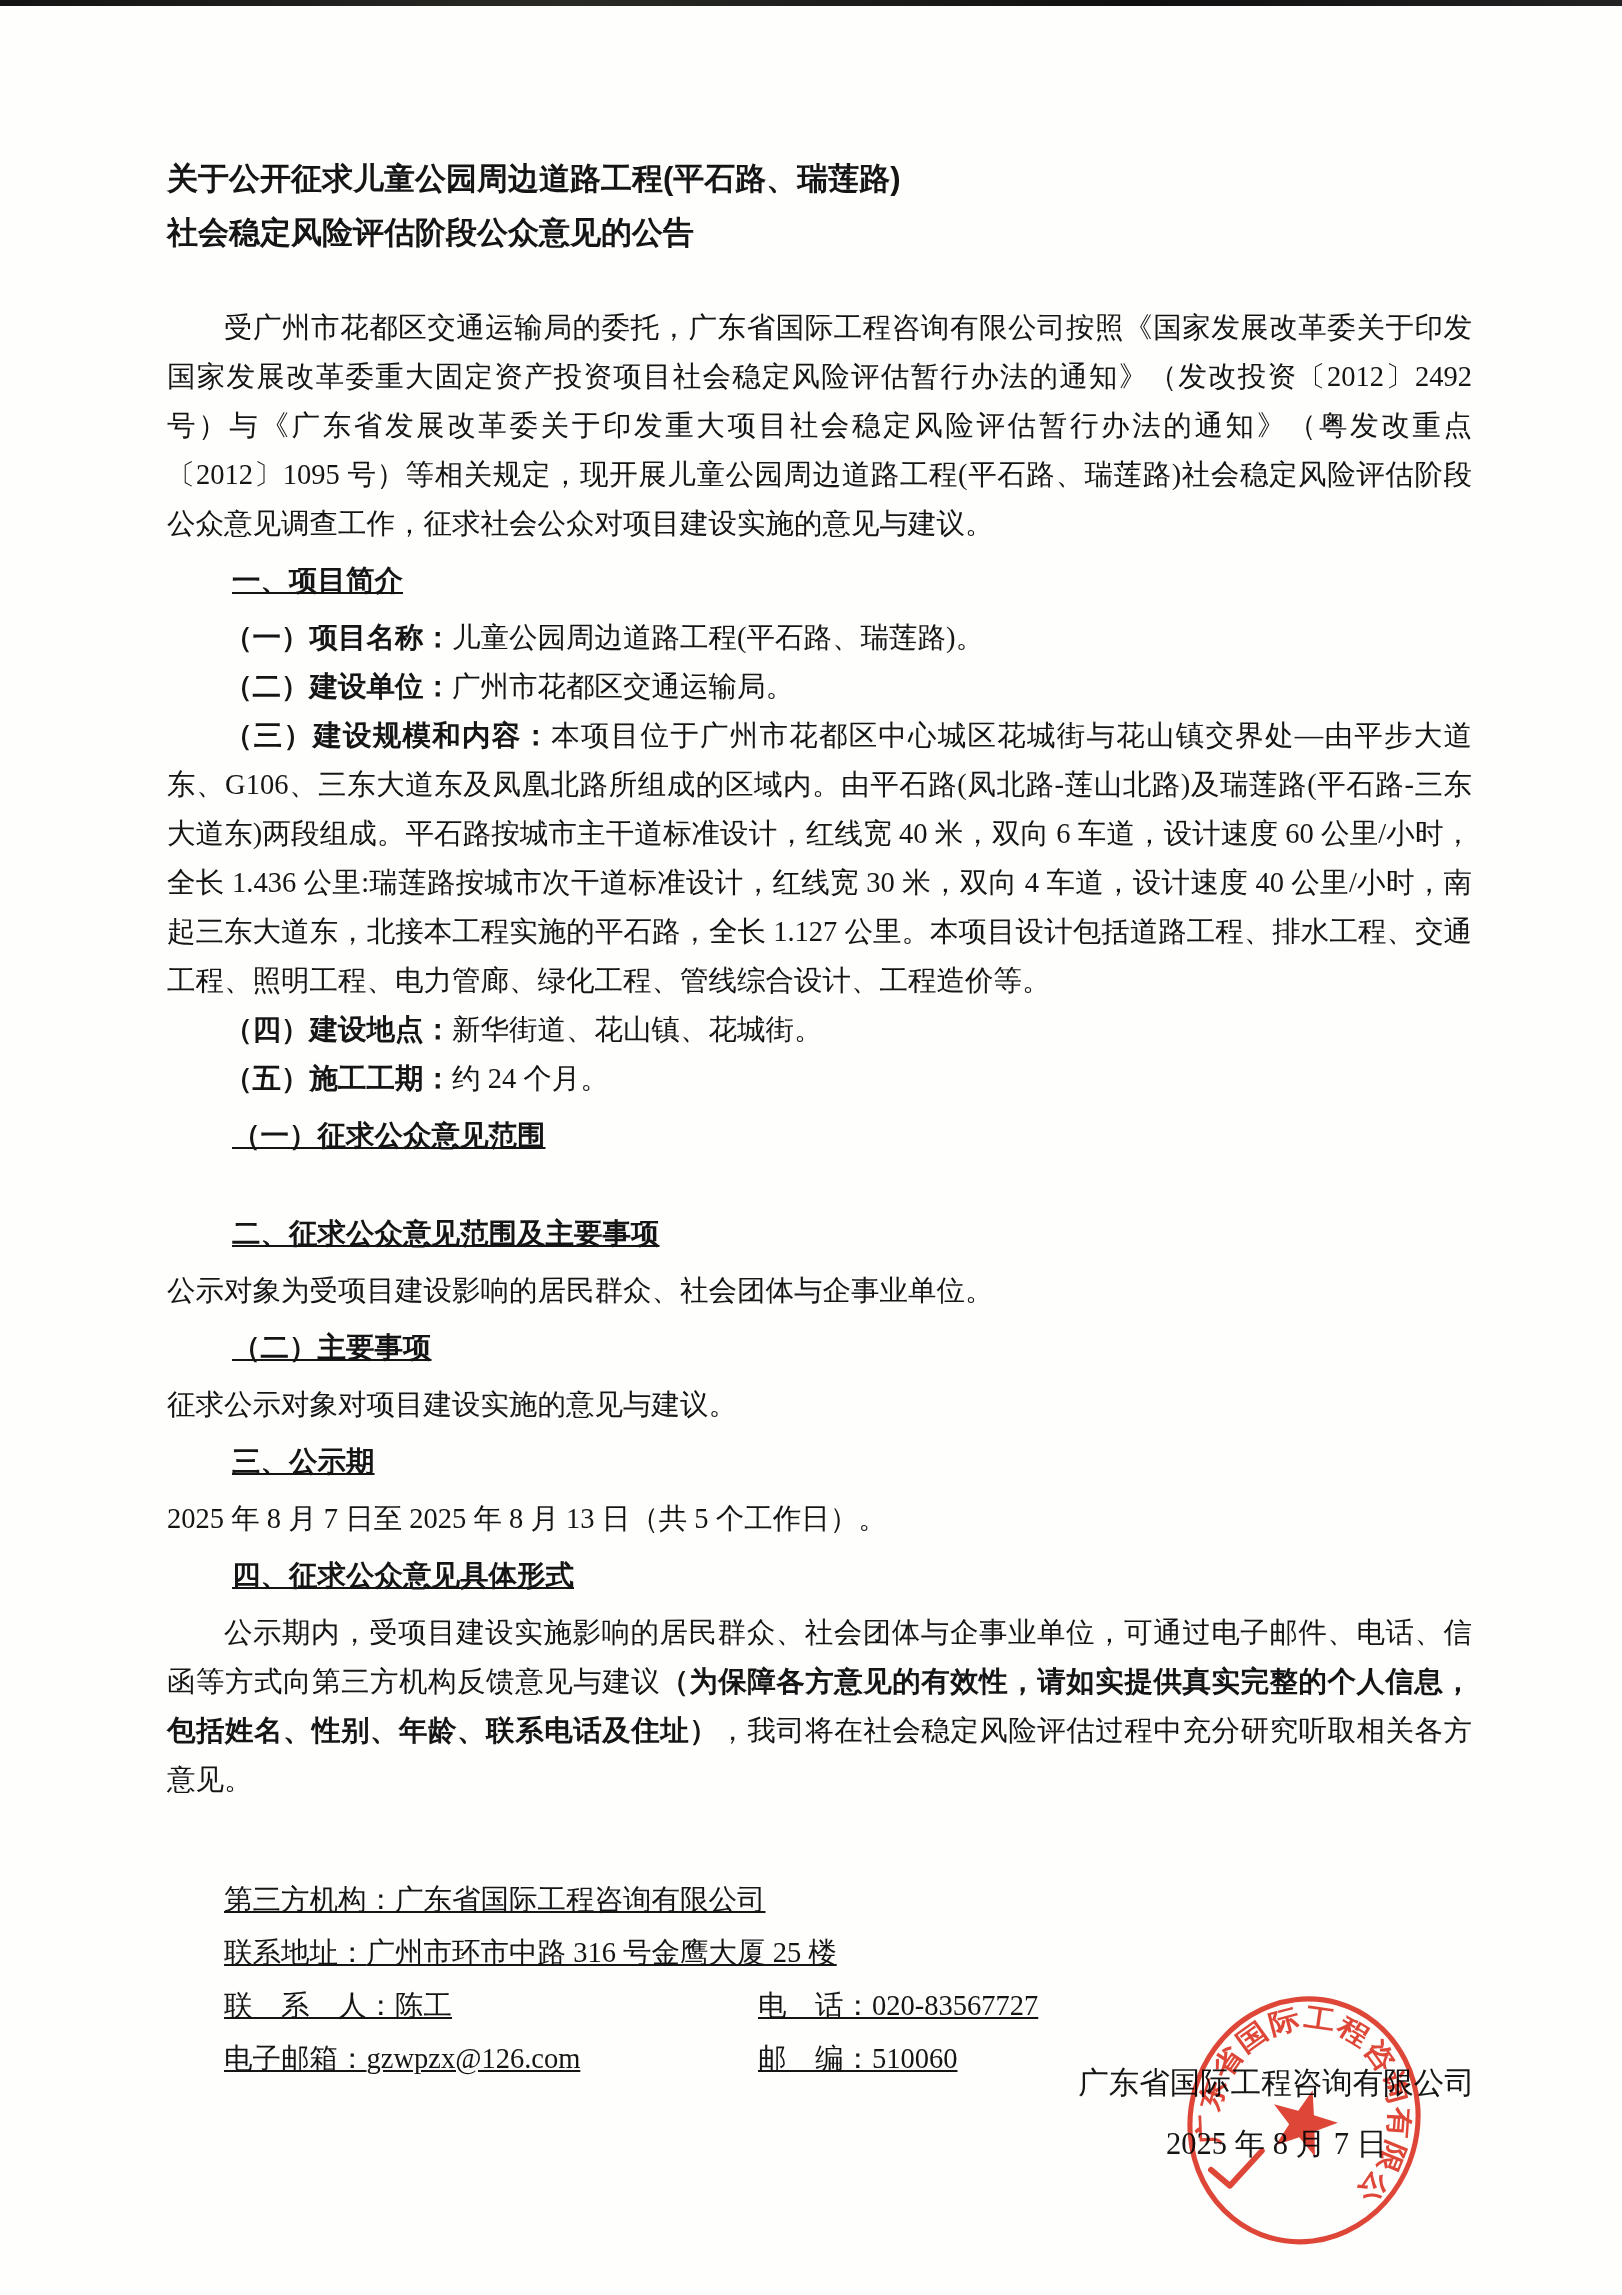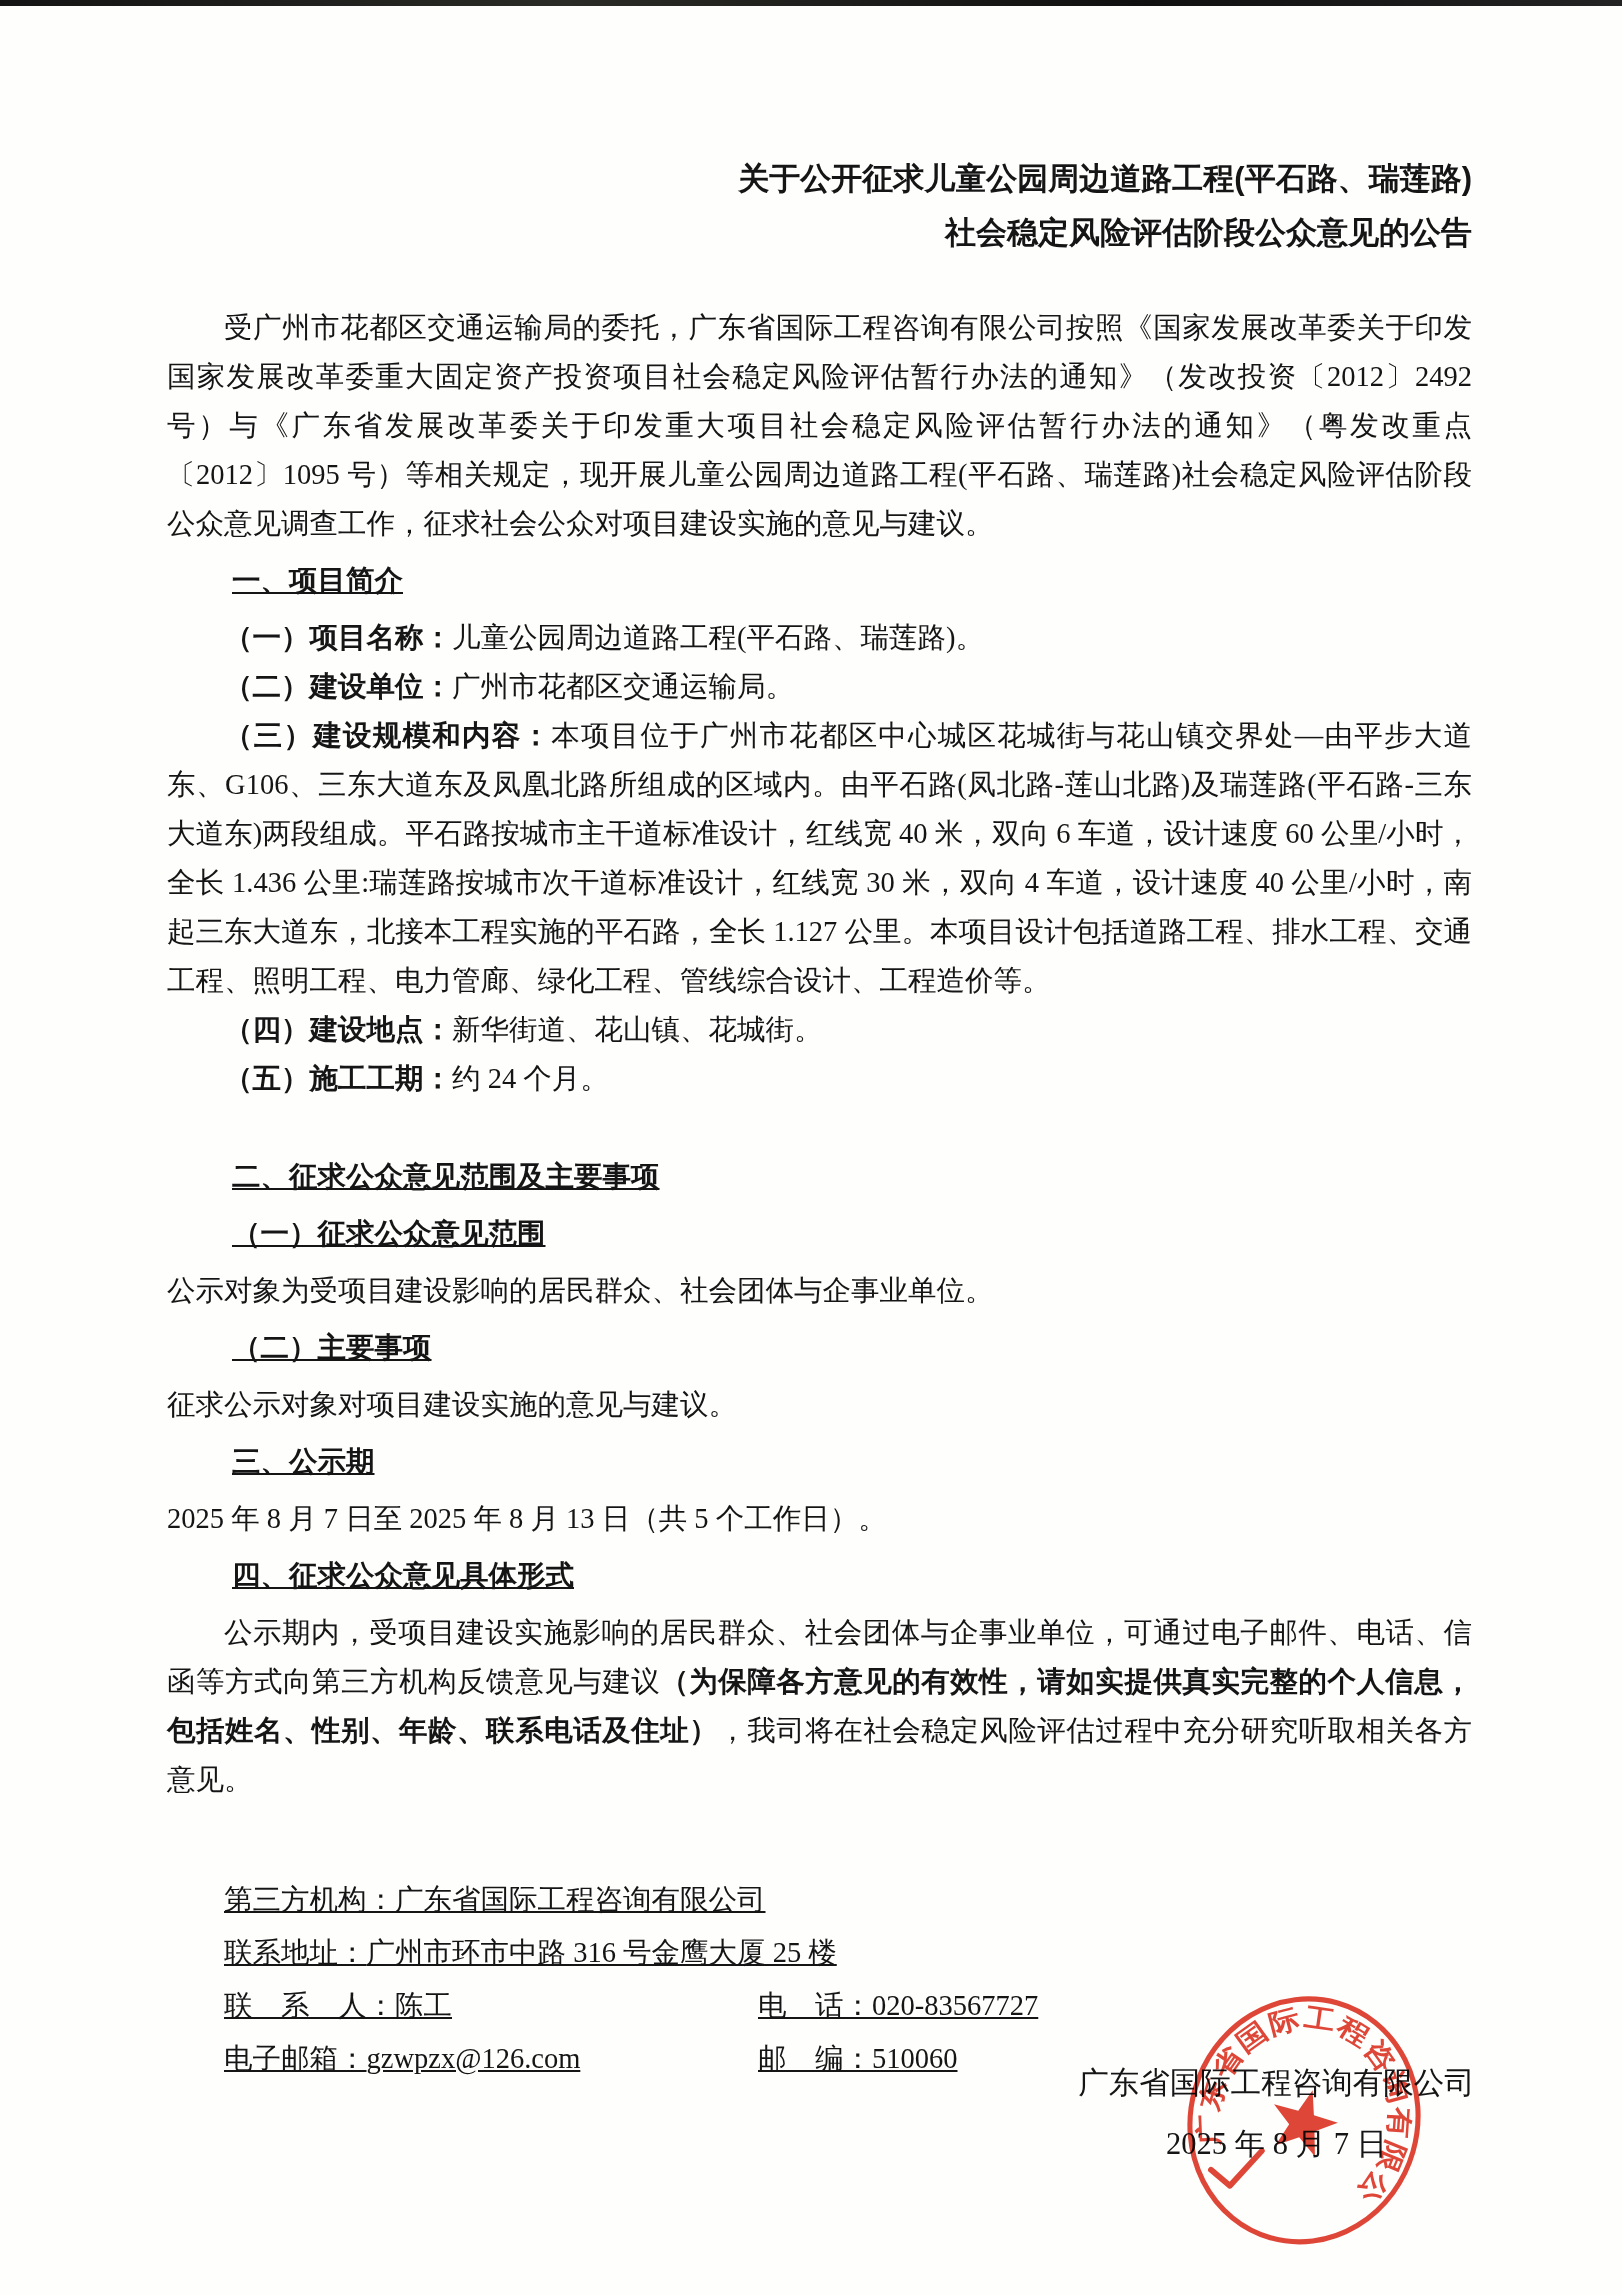--- a/index.html
+++ b/index.html
@@ -15,21 +15,21 @@
   .scan-top-strip {
     position:absolute; top:0; left:0; right:0; height:5.6px;
     background:linear-gradient(90deg,#141414 0%,#2a2a26 35%,#101010 70%,#232323 100%);
   }
   .content {
     position:absolute; left:167px; top:139px; width:1305px;
     font-size:28.5px; line-height:49px;
     text-align:justify;
   }
   .doc-title {
-    text-align:right;
+    text-align:left;
     font-family:"Liberation Sans","DejaVu Sans",sans-serif;
     font-weight:700;
     font-size:31px; line-height:54px;
     margin:12.5px 0 43px 0;
   }
   .para { margin:0; text-indent:2em; }
   .para.noindent { text-indent:0; }
   .h-bold, .lbl {
     font-family:"Liberation Sans","DejaVu Sans",sans-serif;
     font-weight:700;
@@ -78,22 +78,22 @@
     <p class="para"><span class="lbl">（一）项目名称：</span><span>儿童公园周边道路工程(平石路、瑞莲路)。</span></p>
 
     <p class="para"><span class="lbl">（二）建设单位：</span><span>广州市花都区交通运输局。</span></p>
 
     <p class="para"><span class="lbl">（三）建设规模和内容：</span><span>本项目位于广州市花都区中心城区花城街与花山镇交界处—由平步大道东、G106、三东大道东及凤凰北路所组成的区域内。由平石路(凤北路-莲山北路)及瑞莲路(平石路-三东大道东)两段组成。平石路按城市主干道标准设计，红线宽 40 米，双向 6 车道，设计速度 60 公里/小时，全长 1.436 公里:瑞莲路按城市次干道标准设计，红线宽 30 米，双向 4 车道，设计速度 40 公里/小时，南起三东大道东，北接本工程实施的平石路，全长 1.127 公里。本项目设计包括道路工程、排水工程、交通工程、照明工程、电力管廊、绿化工程、管线综合设计、工程造价等。</span></p>
 
     <p class="para"><span class="lbl">（四）建设地点：</span><span>新华街道、花山镇、花城街。</span></p>
 
     <p class="para"><span class="lbl">（五）施工工期：</span><span>约 24 个月。</span></p>
 
+    <p class="heading">（一）征求公众意见范围</p>
     <p class="heading gap-before">二、征求公众意见范围及主要事项</p>
-    <p class="heading">（一）征求公众意见范围</p>
     <p class="para noindent">公示对象为受项目建设影响的居民群众、社会团体与企事业单位。</p>
     <p class="heading">（二）主要事项</p>
     <p class="para noindent">征求公示对象对项目建设实施的意见与建议。</p>
 
     <p class="heading">三、公示期</p>
     <p class="para noindent">2025 年 8 月 7 日至 2025 年 8 月 13 日（共 5 个工作日）。</p>
 
     <p class="heading">四、征求公众意见具体形式</p>
     <p class="para"><span>公示期内，受项目建设实施影响的居民群众、社会团体与企事业单位，可通过电子邮件、电话、信函等方式向第三方机构反馈意见与建议</span><span class="h-bold">（为保障各方意见的有效性，请如实提供真实完整的个人信息，包括姓名、性别、年龄、联系电话及住址）</span><span>，我司将在社会稳定风险评估过程中充分研究听取相关各方意见。</span></p>
 

